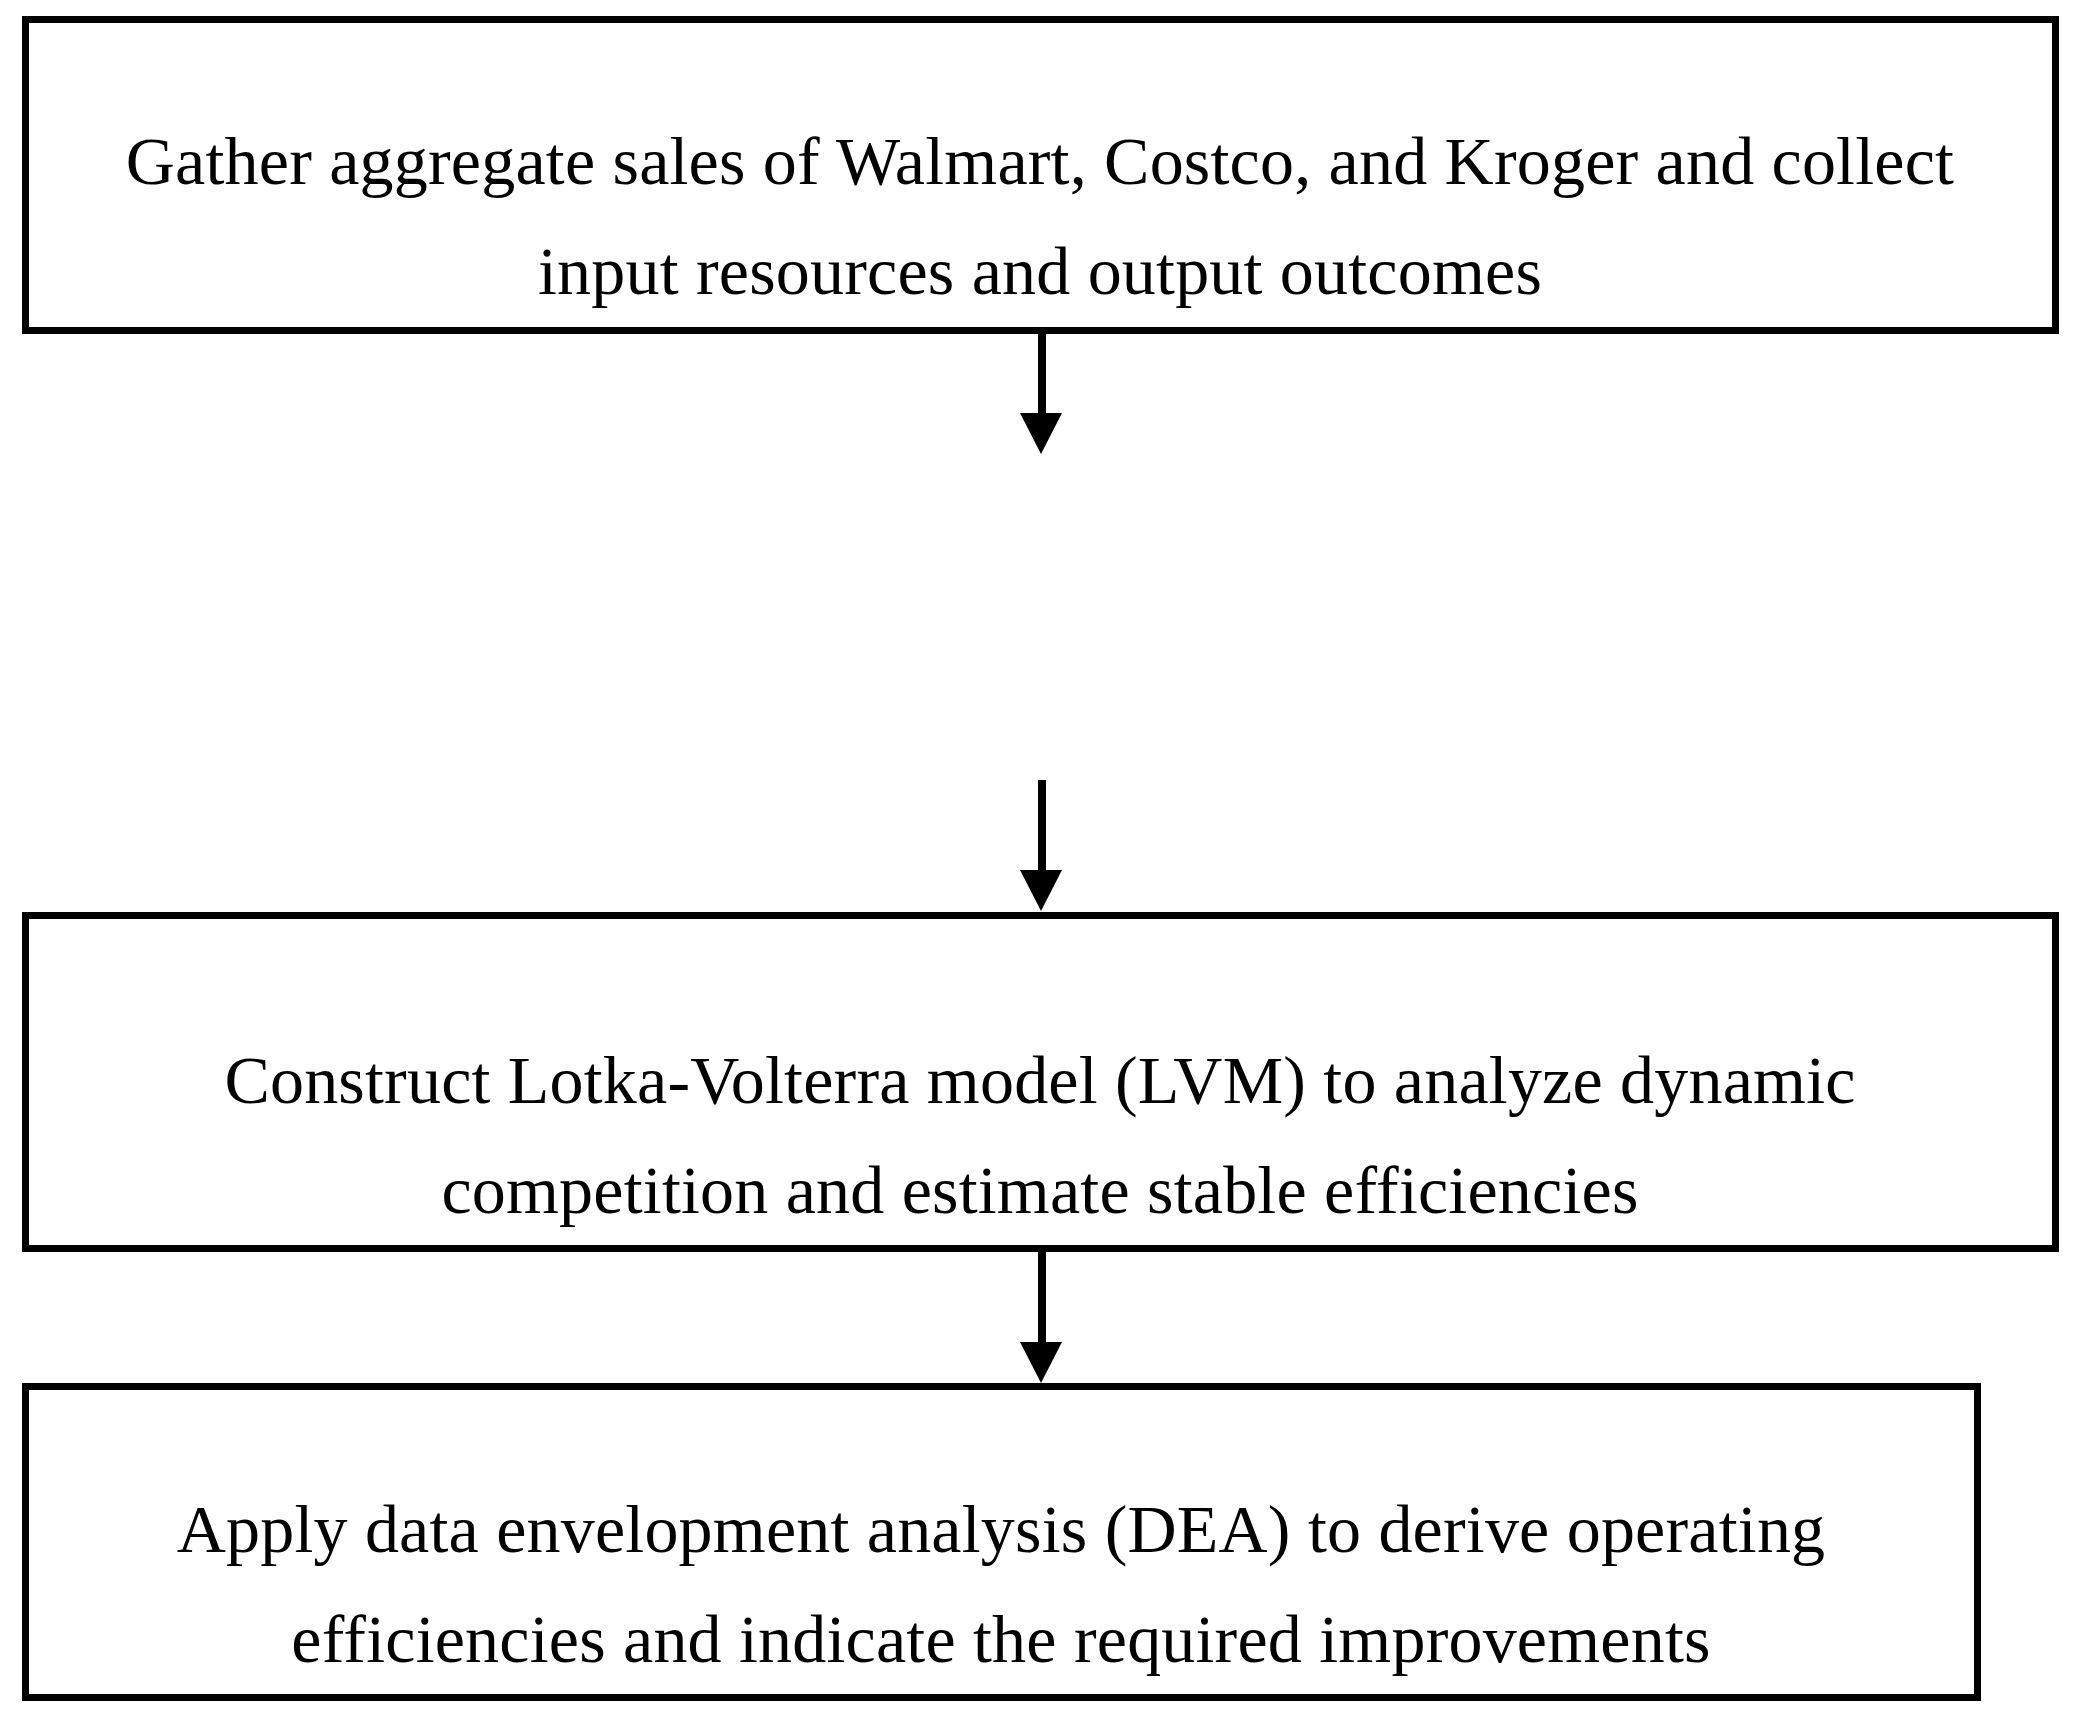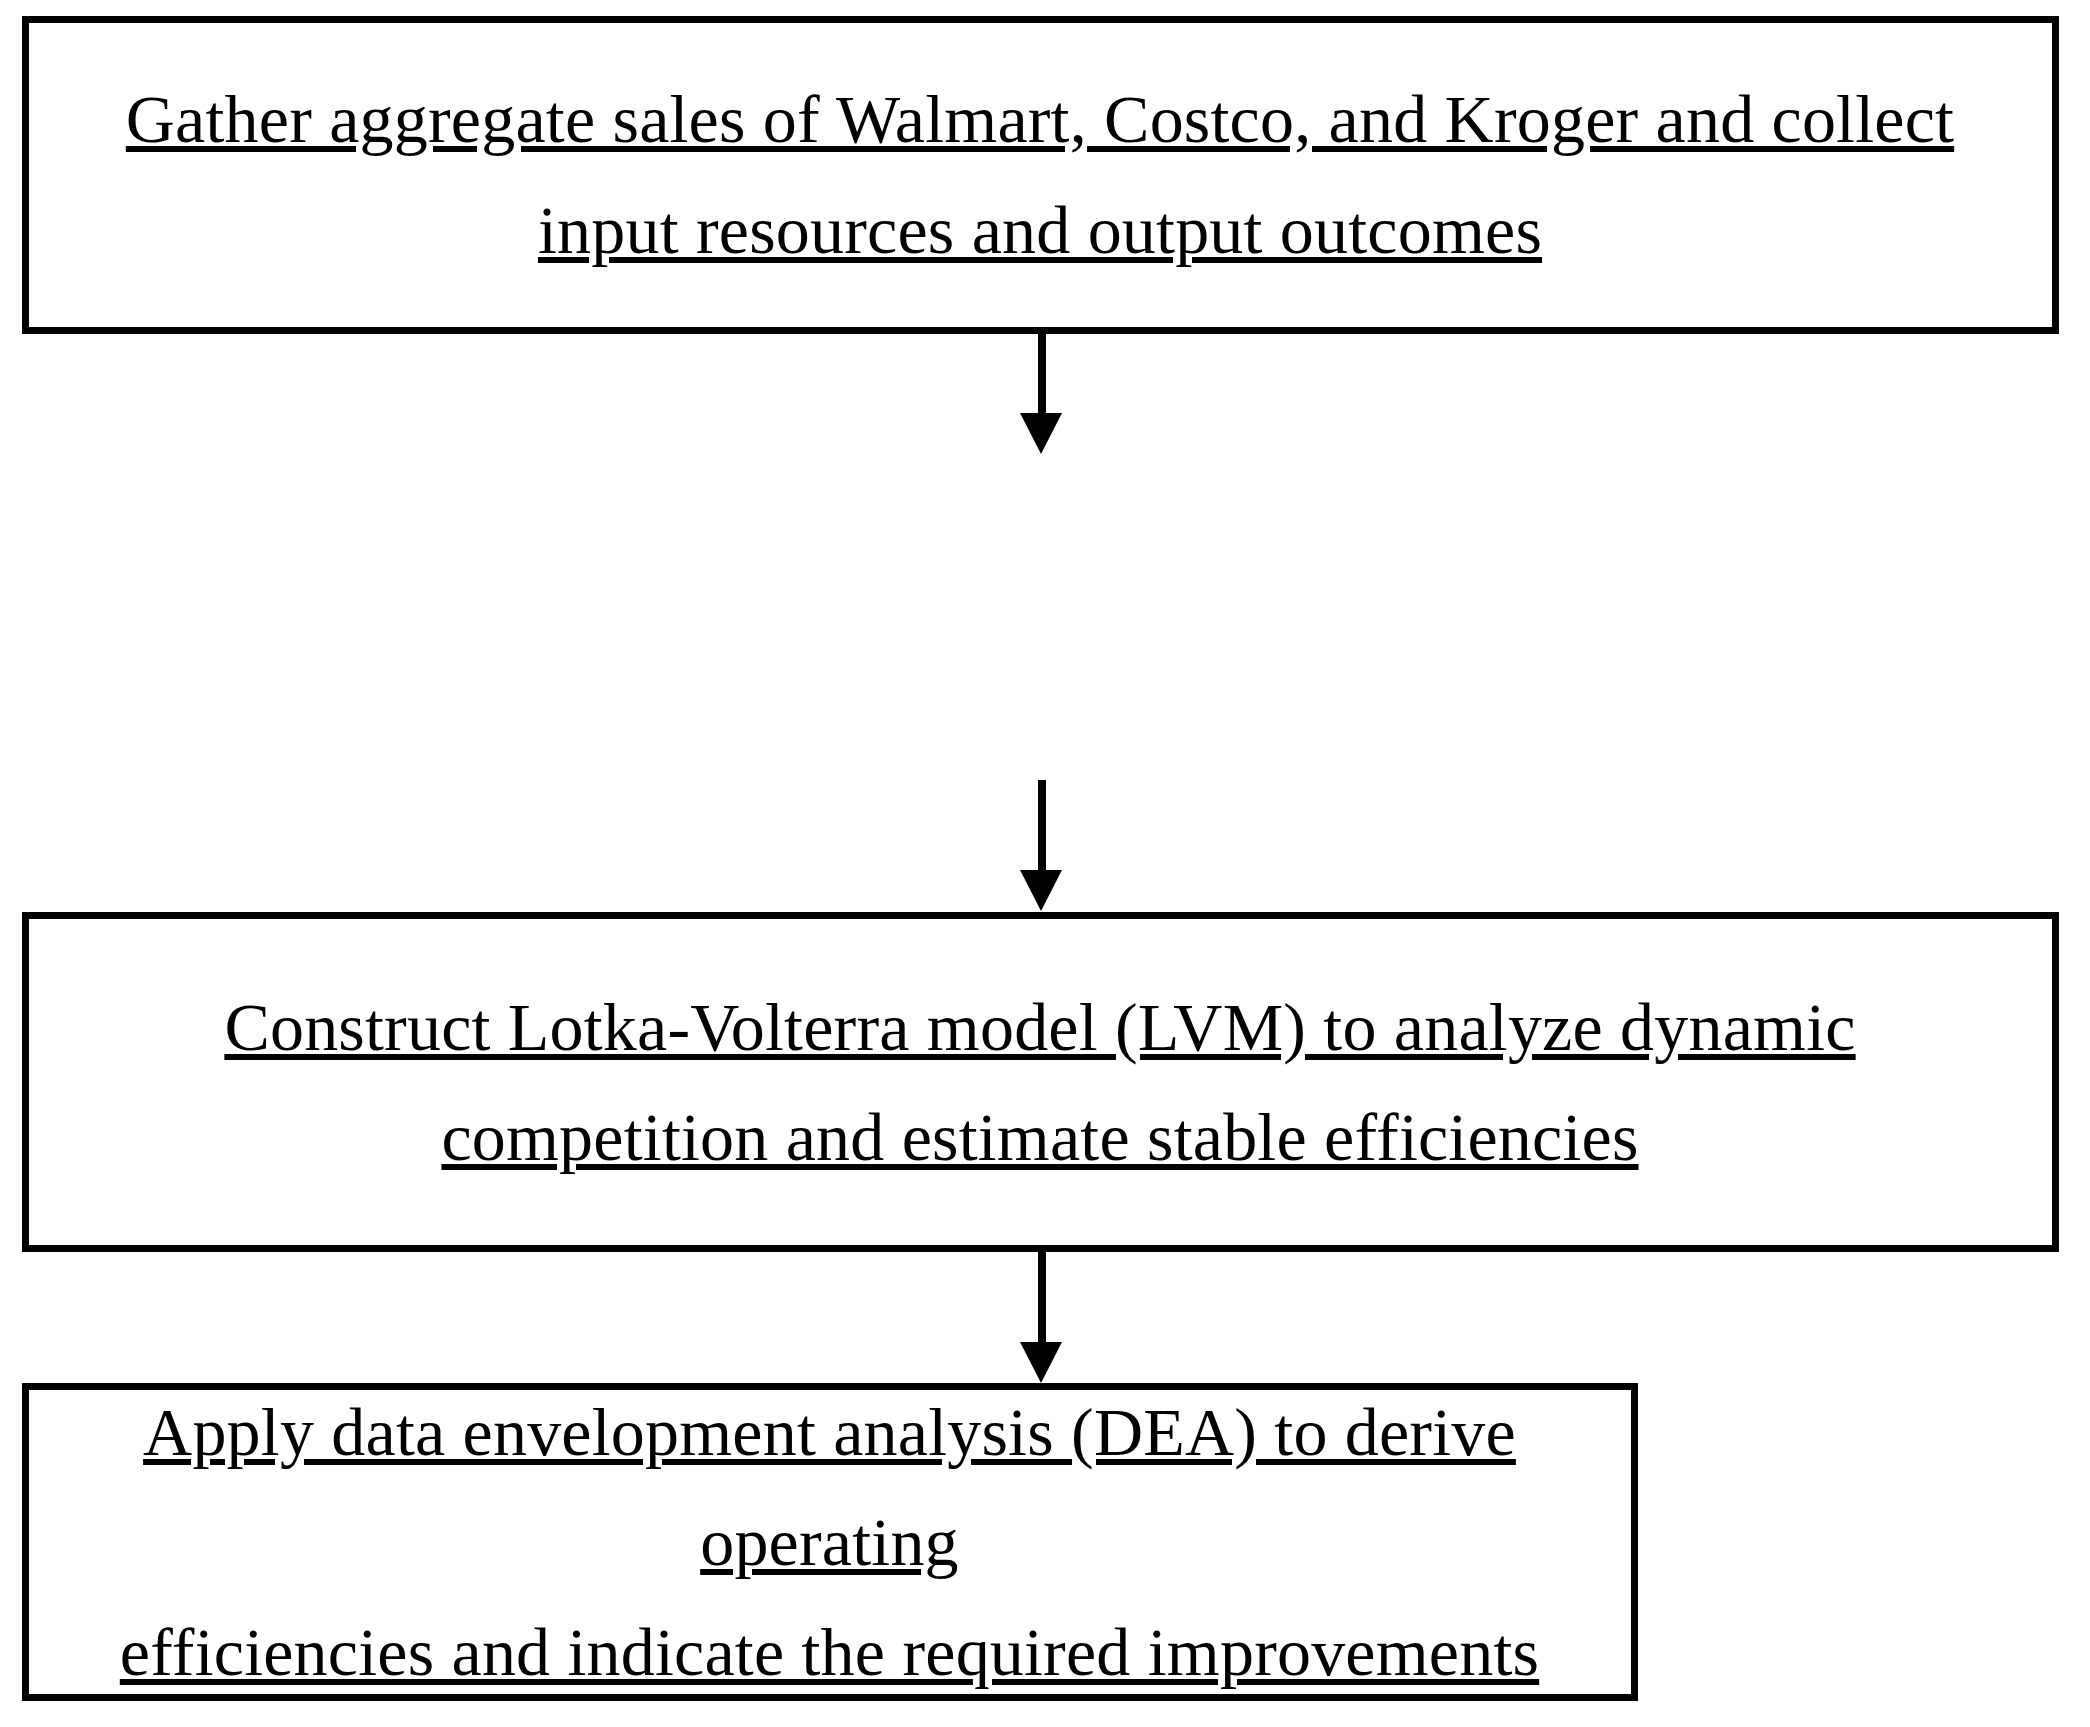--- a/index.html
+++ b/index.html
@@ -15,43 +15,42 @@
     background: #ffffff;
     overflow: hidden;
     font-family: "Liberation Serif", "DejaVu Serif", serif;
   }
   .flow-step {
     position: absolute;
     box-sizing: border-box;
     background: #ffffff;
     border: 7.7px solid #000000;
     display: flex;
-    align-items: center;
+    align-items: flex-end;
     justify-content: center;
-    text-decoration: underline;
   }
   .step-text {
     display: block;
     width: 100%;
     text-align: center;
     color: #000000;
     font-family: "Liberation Serif", "DejaVu Serif", serif;
     font-size: 68px;
     line-height: 1.62;
     letter-spacing: 0.2px;
     padding: 0 34px;
     box-sizing: border-box;
     white-space: pre-line;
   }
 
   
   #step-1 { left: 21.5px;  top: 15.5px;   width: 2037px; height: 318px; }
   #step-2 { left: 21.5px;  top: 454px;  width: 2037px; height: 326px; }
   #step-3 { left: 21.5px;  top: 912px; width: 2037px; height: 340px; }
-  #step-4 { left: 21.5px;  top: 1383px; width: 1616px; height: 318px; }
+  #step-4 { left: 21.5px;  top: 1383px; width: 1959px; height: 318px; }
 
   
   .connector {
     position: absolute;
     left: 1020px;
     width: 43px;
   }
   .connector .stem {
     position: absolute;
     left: 18px;

